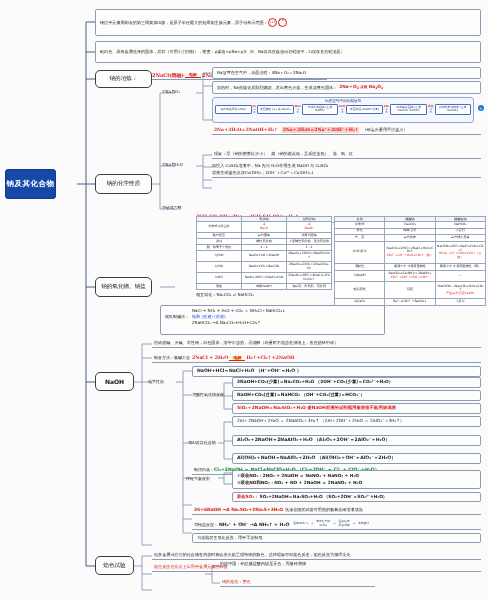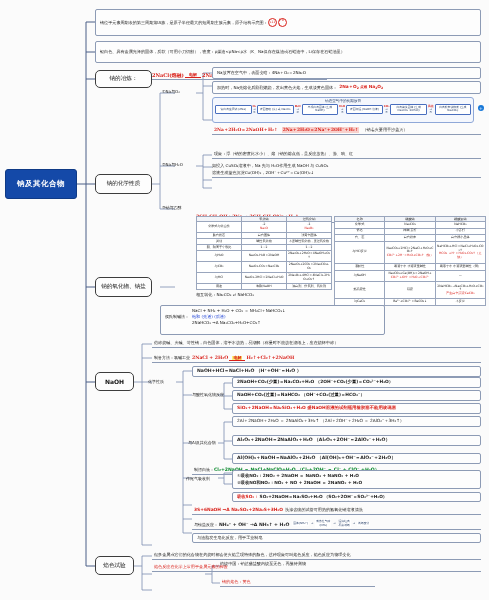--- a/index.html
+++ b/index.html
@@ -12,21 +12,21 @@
     position: relative;
     color: #1a1a1a;
   }
   #canvas { position:absolute; inset:0; }
   svg.wires { position:absolute; left:0; top:0; width:489px; height:600px; pointer-events:none; }
 
   .node { position:absolute; }
 
   
   .root {
-    left:5px; top:169px; width:72px; height:30px;
+    left:5px; top:169px; width:51px; height:30px;
     background:#1449a8; border:1px solid #0f3a85; border-radius:3px;
     display:flex; align-items:center; justify-content:center;
     color:#fff; font-size:7.5px; letter-spacing:.5px; font-weight:bold;
   }
   
   .pill {
     background:#fdfdfd; border:1px solid #3d3d3d; border-radius:5px;
     display:flex; align-items:center; justify-content:center;
     font-size:5.6px; color:#111; padding:0 3px; text-align:center;
   }

